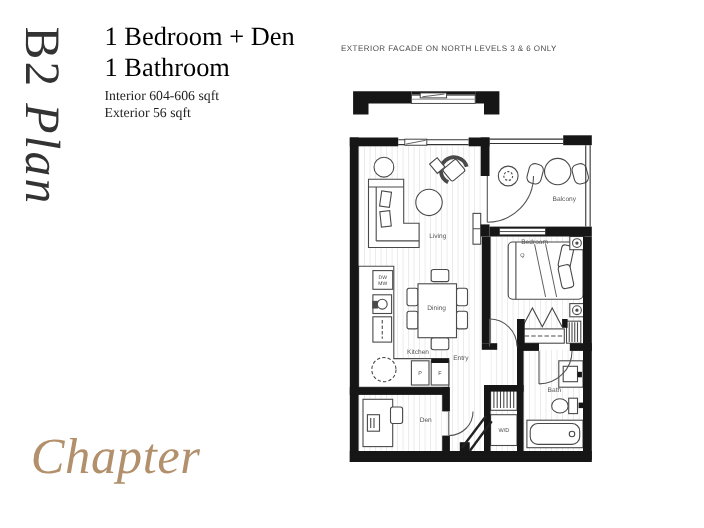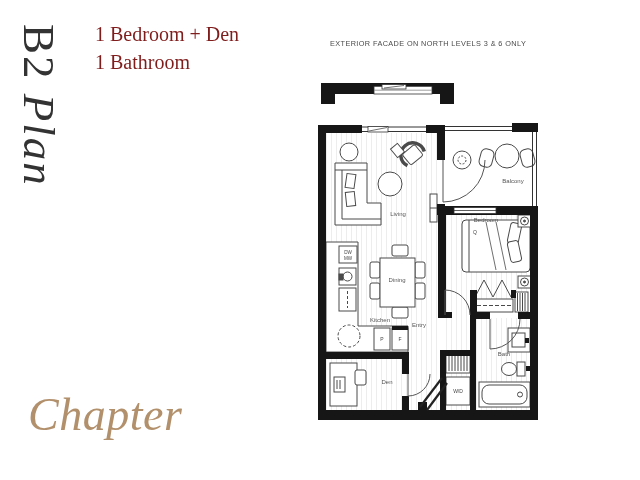--- a/index.html
+++ b/index.html
@@ -3,26 +3,26 @@
 <meta charset="utf-8">
 <style>
   html,body{margin:0;padding:0;background:#fff;}
   #page{position:relative;width:640px;height:480px;background:#ffffff;overflow:hidden;
         font-family:"Liberation Serif",serif;color:#2d2d2d;}
   
   .plan-code{position:absolute;left:16px;top:24px;writing-mode:vertical-rl;
              font-size:45px;color:#333;letter-spacing:2px;line-height:1;}
   .plan-code .word{font-style:italic;}
   
-  .title{position:absolute;left:95px;top:20px;font-size:20px;line-height:28px;color:#7f1d1d;}
+  .title{position:absolute;left:95px;top:20px;font-size:24px;line-height:28px;color:#000000;}
   .areas{position:absolute;left:95px;top:80px;font-size:12.5px;line-height:15px;color:#222;}
   
   .note{position:absolute;font-family:"Liberation Sans",sans-serif;font-size:7.3px;
         letter-spacing:.4px;line-height:12px;color:#4a4a4a;}
-  .note-top{left:330px;top:38px;}
+  .note-top{left:310px;top:38px;}
   .note-bottom{left:322px;top:429px;}
   
   .facade{position:absolute;left:320px;top:82px;}
   .plan{position:absolute;left:316px;top:112px;}
   
   .brand{position:absolute;left:28px;top:388px;font-size:46px;letter-spacing:.5px;
          color:#b2906c;font-family:"Liberation Serif",serif;font-style:italic;}
   
   .rlabel{font-family:"Liberation Sans",sans-serif;font-size:6px;fill:#555;text-anchor:middle;}
   .tiny{font-family:"Liberation Sans",sans-serif;font-size:4.6px;fill:#444;text-anchor:middle;}
@@ -33,20 +33,24 @@
 
 <div id="page">
 
   <div class="plan-code"><span>B2</span>&nbsp;<span class="word">Plan</span></div>
 
   <div class="title">
     <div>1 Bedroom + Den</div>
     <div>1 Bathroom</div>
   </div>
 
+  <div class="areas">
+    <div>Interior 604-606 sqft</div>
+    <div>Exterior 56 sqft</div>
+  </div>
 
   <div class="note note-top">
     <div>EXTERIOR FACADE ON NORTH LEVELS 3 &amp; 6 ONLY</div>
   </div>
 
   <div class="facade">
     <svg width="135" height="26" viewBox="0 0 135 26">
       <path d="M1,1 h53 v11 h-39 v10 h-14 z" fill="#161616"></path>
       <path d="M134,1 h-22 v11 h8 v10 h14 z" fill="#161616"></path>
       <rect x="54" y="1" width="58" height="3" fill="#161616"></rect>

